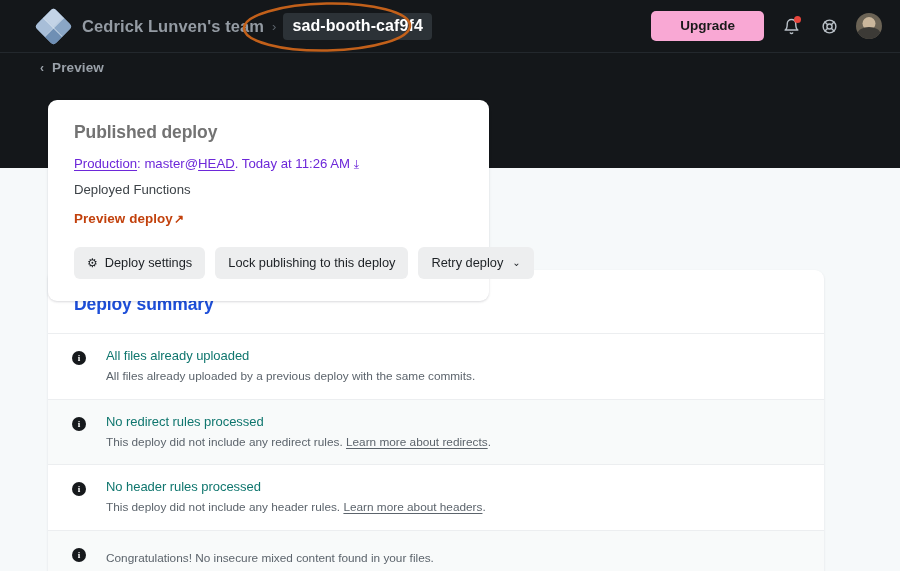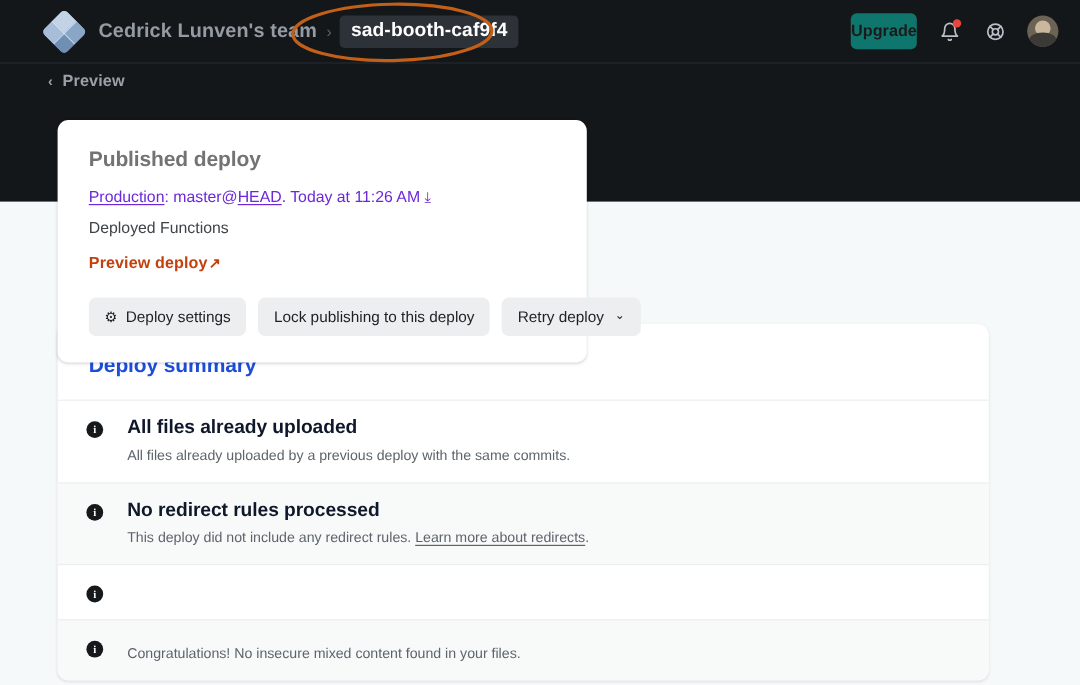--- a/index.html
+++ b/index.html
@@ -91,28 +91,28 @@
   }
 
   .topbar-right {
     margin-left: auto;
     display: flex;
     align-items: center;
     gap: 16px;
   }
 
   .btn-upgrade {
-    background: #0f766e;
+    background: #f9a8d4;
     color: #1a1a1a;
     border: none;
     font-family: inherit;
     font-size: 13.5px;
     font-weight: 600;
     border-radius: 5px;
-    padding: 7px 0 8px;
+    padding: 7px 29px 8px;
     cursor: pointer;
     white-space: nowrap;
     margin-left: 13px;
   }
 
   .icon-btn {
     width: 22px; height: 22px;
     position: relative;
     cursor: pointer;
     display: flex;
@@ -285,23 +285,23 @@
     line-height: 14px;
     text-align: center;
     font-family: "Liberation Serif", serif;
     margin-top: 3px;
     user-select: none;
   }
 
   .sum-text { flex: 1 1 auto; min-width: 0; }
 
   .sum-title {
-    font-size: 16px;
-    font-weight: 700;
-    color: #0f172a;
+    font-size: 13px;
+    font-weight: 400;
+    color: #0f766e;
     letter-spacing: -.05px;
   }
   .sum-desc {
     margin-top: 5px;
     font-size: 11.8px;
     color: #5c646c;
     line-height: 1.4;
   }
   .sum-desc .lnk {
     color: #5c646c;
@@ -428,20 +428,26 @@
     <div class="sum-text">
       <div class="sum-title">No redirect rules processed</div>
       <div class="sum-desc">
         <span>This deploy did not include any redirect rules. </span><span class="lnk">Learn more about redirects</span><span>.</span>
       </div>
     </div>
   </div>
 
   <div class="sum-row">
     <span class="info-icon">i</span>
+    <div class="sum-text">
+      <div class="sum-title">No header rules processed</div>
+      <div class="sum-desc">
+        <span>This deploy did not include any header rules. </span><span class="lnk">Learn more about headers</span><span>.</span>
+      </div>
+    </div>
   </div>
 
   <div class="sum-row alt">
     <span class="info-icon">i</span>
     <div class="sum-text">
       <div class="sum-desc">
         <span>Congratulations! No insecure mixed content found in your files.</span>
       </div>
     </div>
   </div>

